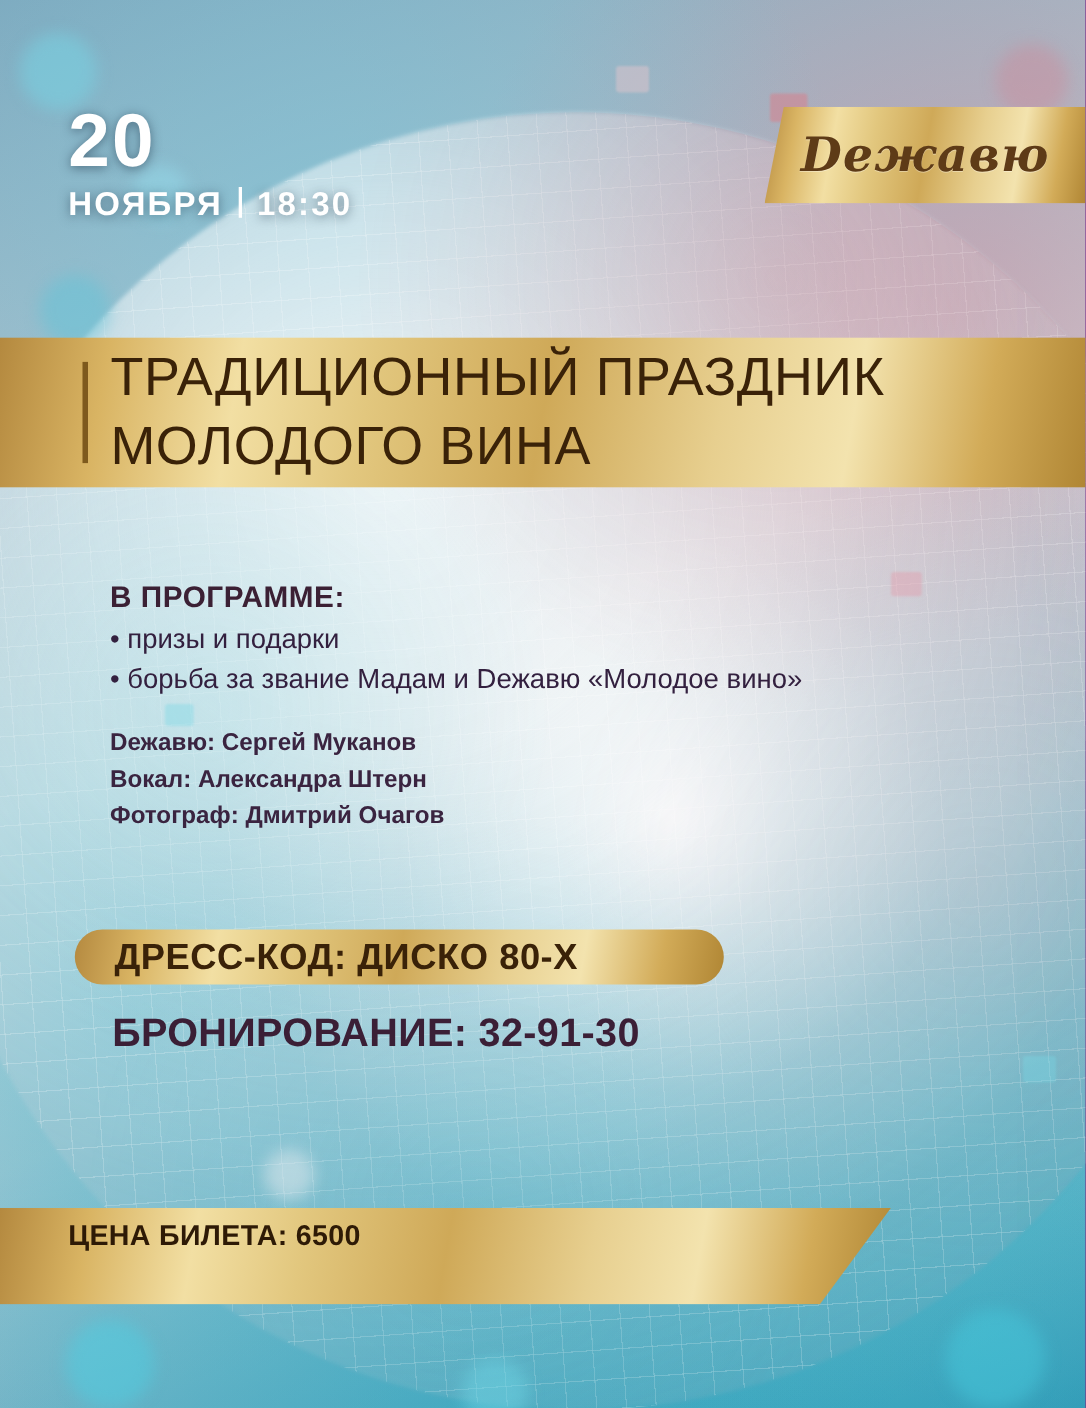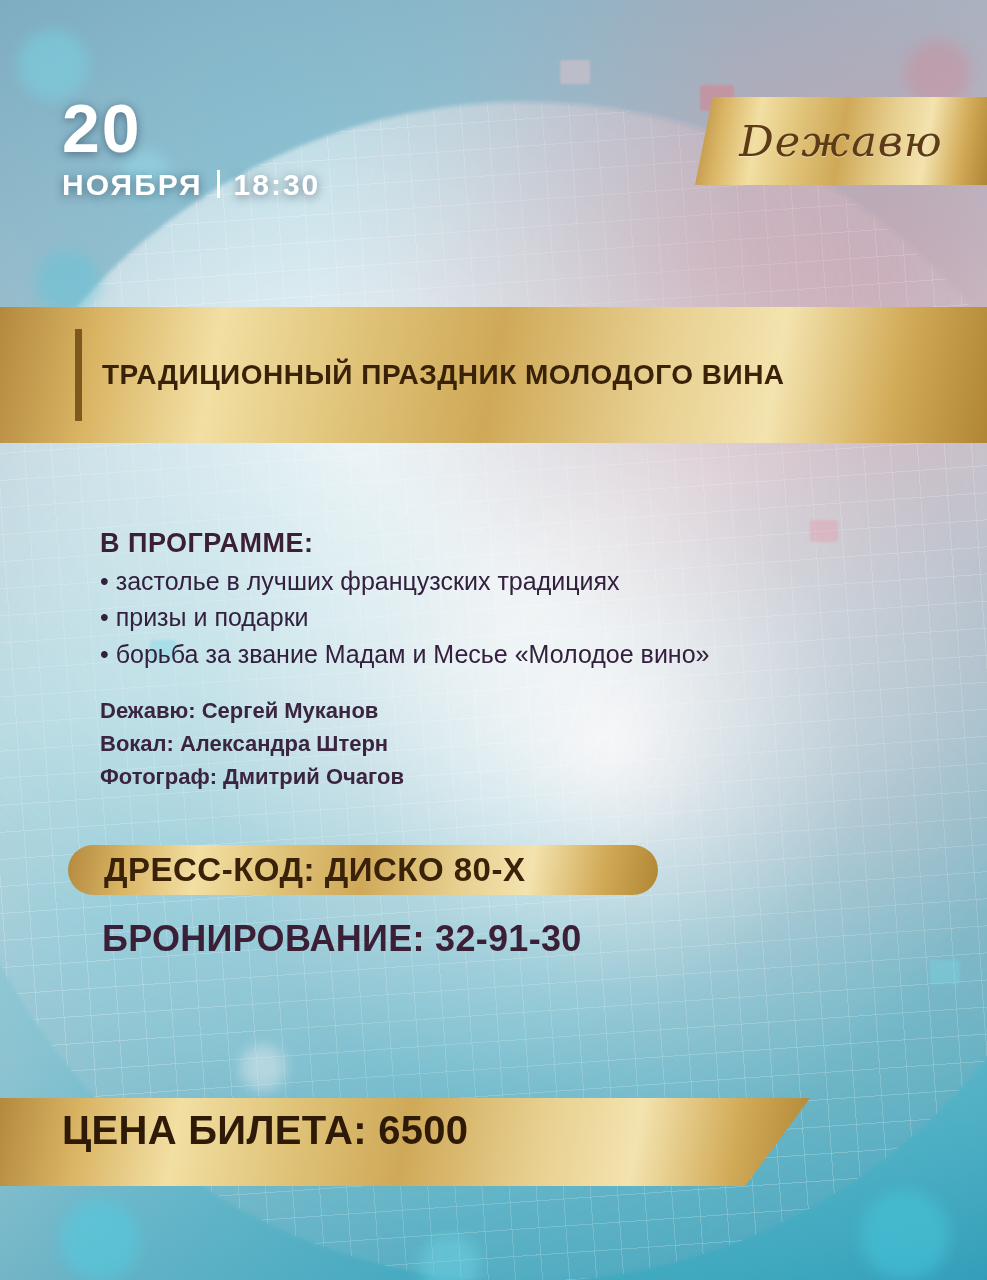--- a/index.html
+++ b/index.html
@@ -127,21 +127,21 @@
     width: 292px;
     height: 88px;
     clip-path: polygon(6% 0, 100% 0, 100% 100%, 0 100%);
     display: flex;
     align-items: center;
     justify-content: center;
   }
   .logo-text {
     font-family: "DejaVu Serif", serif;
     font-style: italic;
-    font-weight: 400;
+    font-weight: 700;
     font-size: 43px;
     color: #5e3b17;
     letter-spacing: 1px;
     text-shadow: 0 1px 0 rgba(255,255,255,0.35);
   }
 
   
   .title-band {
     position: absolute;
     left: 0;
@@ -153,22 +153,22 @@
   }
   .title-accent {
     width: 7px;
     height: 92px;
     background: #6f4a12;
     margin-left: 75px;
     margin-right: 20px;
     opacity: 0.85;
   }
   .title-text {
-    font-size: 28px;
-    font-weight: 700;
+    font-size: 49px;
+    font-weight: 400;
     line-height: 1.28;
     color: #3a2208;
     letter-spacing: 0.5px;
     text-transform: uppercase;
   }
 
   
   .program {
     position: absolute;
     left: 100px;
@@ -238,21 +238,21 @@
     position: absolute;
     left: 0;
     top: 1098px;
     width: 810px;
     height: 88px;
     clip-path: polygon(0 0, 100% 0, 92% 100%, 0 100%);
     padding: 10px 0 0 62px;
     box-sizing: border-box;
   }
   .price {
-    font-size: 40px;
+    font-size: 26px;
     font-weight: 700;
     color: #2e1a06;
     letter-spacing: 0.3px;
   }
   .partner {
     font-size: 23px;
     color: #33200c;
     margin-top: 4px;
   }
 </style>
@@ -294,23 +294,22 @@
   </div>
 
   <div class="title-band gold-grad">
     <div class="title-accent"></div>
     <div class="title-text">ТРАДИЦИОННЫЙ ПРАЗДНИК МОЛОДОГО ВИНА</div>
   </div>
 
   <div class="program">
     <div class="program-title">В ПРОГРАММЕ:</div>
     <ul class="program-list">
-      <li>• застолье в лучших французских традициях</li>
       <li>• призы и подарки</li>
-      <li>• борьба за звание Мадам и Месье «Молодое вино»</li>
+      <li>• борьба за звание Мадам и Dежавю «Молодое вино»</li>
     </ul>
     <div class="credits">
       <div>Dежавю: Сергей Муканов</div>
       <div>Вокал: Александра Штерн</div>
       <div>Фотограф: Дмитрий Очагов</div>
     </div>
   </div>
 
   <div class="dresscode gold-grad">
     <span class="dresscode-text">ДРЕСС-КОД: ДИСКО 80-Х</span>

